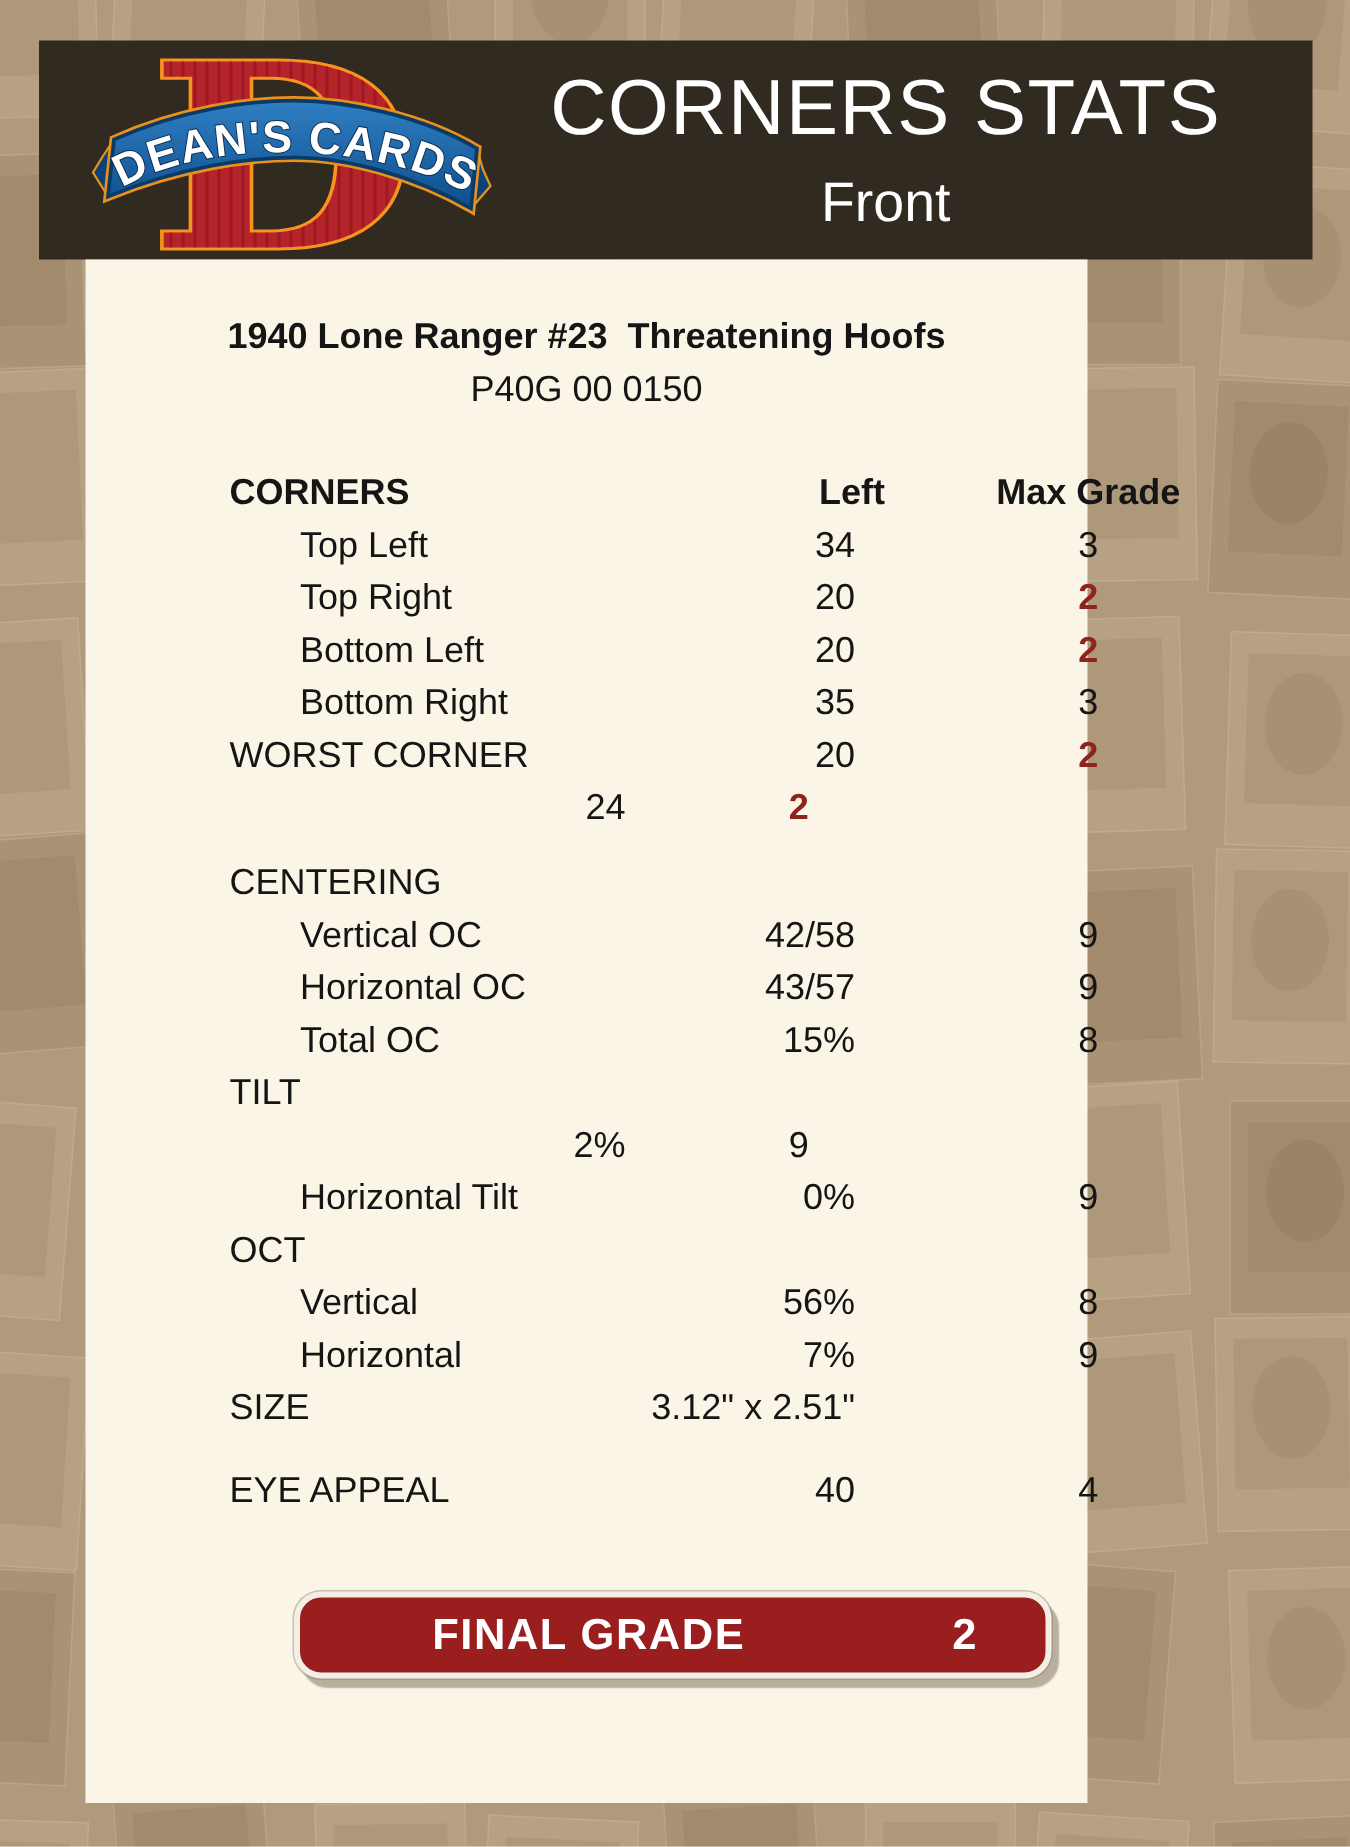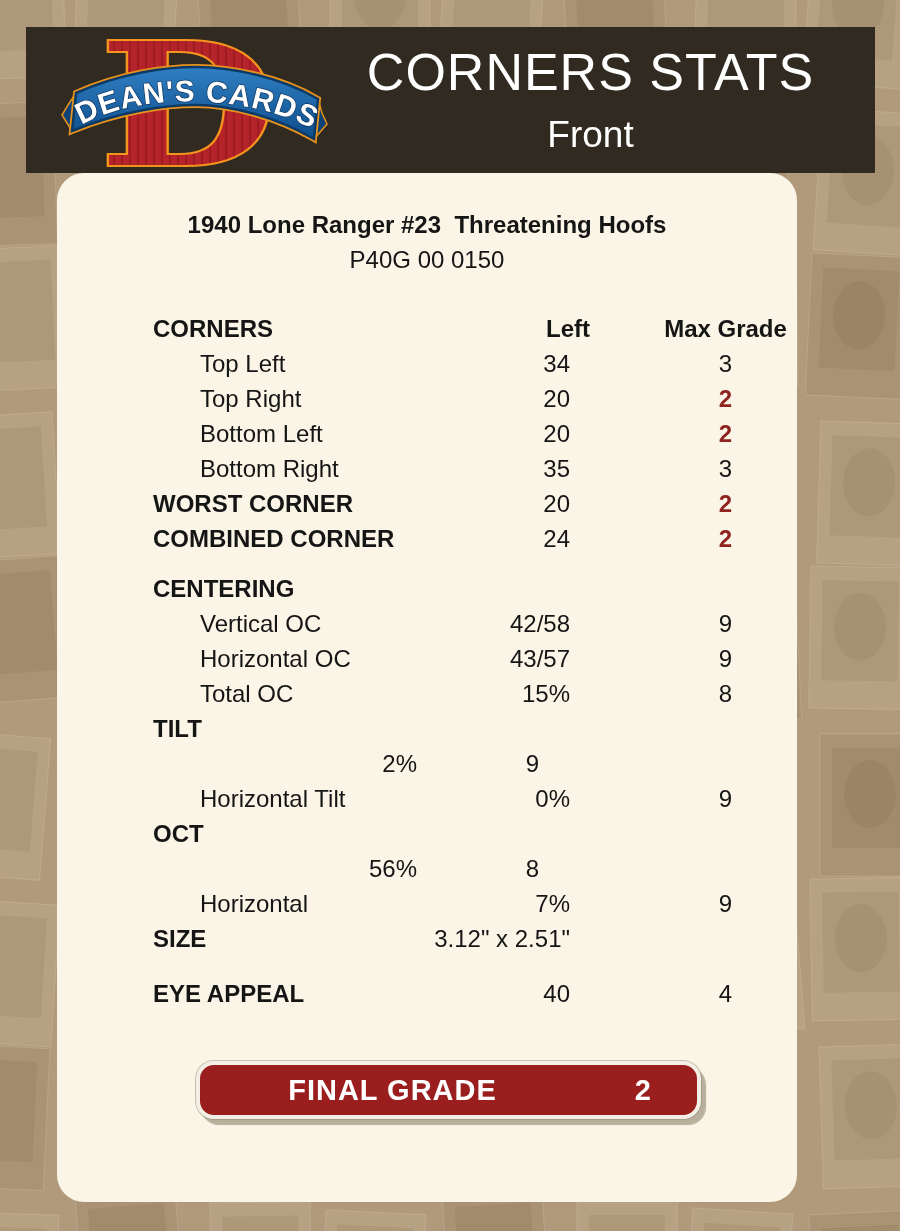--- a/index.html
+++ b/index.html
@@ -22,42 +22,41 @@
     background:var(--header-bg);
     display:flex;align-items:center;
   }
   .logo-wrap{width:280px;height:146px;position:relative;flex:0 0 auto;}
   .logo-wrap svg{position:absolute;left:14px;top:4px;}
   .header-text{flex:1;display:flex;flex-direction:column;align-items:center;justify-content:center;color:var(--white);}
   .header-title{font-size:52px;line-height:58px;letter-spacing:1px;}
   .header-subtitle{font-size:37px;line-height:44px;margin-top:12px;}
 
   .panel{
-    position:absolute;left:57px;top:173px;width:740px;height:1029px;
+    position:absolute;left:57px;top:173px;width:668px;height:1029px;
     background:var(--panel-bg);
-    border-radius:27px;
   }
   .card-title{
     margin-top:38px;text-align:center;font-size:24px;font-weight:bold;
     line-height:28px;white-space:pre;
   }
   .card-code{margin-top:7px;text-align:center;font-size:24px;line-height:28px;}
 
   .gtable{margin:37px 0 0 96px;width:650px;}
   .row{
     display:grid;grid-template-columns:264px 153px 233px;
     height:35px;align-items:center;font-size:24px;
   }
   .row .lbl{white-space:nowrap;}
   .row .val{text-align:right;white-space:nowrap;}
   .row .max{text-align:center;padding-left:78px;white-space:nowrap;}
   .header-row .lbl{font-weight:bold;}
   .header-row .val{font-weight:bold;transform:translateX(20px);}
   .header-row .max{font-weight:bold;}
-  .row-section .lbl{font-weight:bold;}
+  .row-section .lbl{font-weight:normal;}
   .row-item .lbl{padding-left:47px;}
   .gap-before{margin-top:15px;}
   .gap-before-lg{margin-top:20px;}
   .max.red{color:var(--grade-red);font-weight:bold;}
 
   .final-btn{
     position:relative;
     margin:50px 0 0 139px;width:497px;height:50px;
     background:var(--button-red);
     border:4px solid var(--button-border);
@@ -478,21 +477,20 @@
           <div class="max">3</div>
         </div>
 
         <div class="row row-section">
           <div class="lbl">WORST CORNER</div>
           <div class="val">20</div>
           <div class="max red">2</div>
         </div>
 
         <div class="row row-section">
-          <div class="lbl">COMBINED CORNER</div>
           <div class="val">24</div>
           <div class="max red">2</div>
         </div>
 
         <div class="row row-section gap-before">
           <div class="lbl">CENTERING</div>
           <div class="val"></div>
           <div class="max"></div>
         </div>
 
@@ -531,20 +529,21 @@
           <div class="max">9</div>
         </div>
 
         <div class="row row-section">
           <div class="lbl">OCT</div>
           <div class="val"></div>
           <div class="max"></div>
         </div>
 
         <div class="row row-item">
+          <div class="lbl">Vertical</div>
           <div class="val">56%</div>
           <div class="max">8</div>
         </div>
 
         <div class="row row-item">
           <div class="lbl">Horizontal</div>
           <div class="val">7%</div>
           <div class="max">9</div>
         </div>
 

